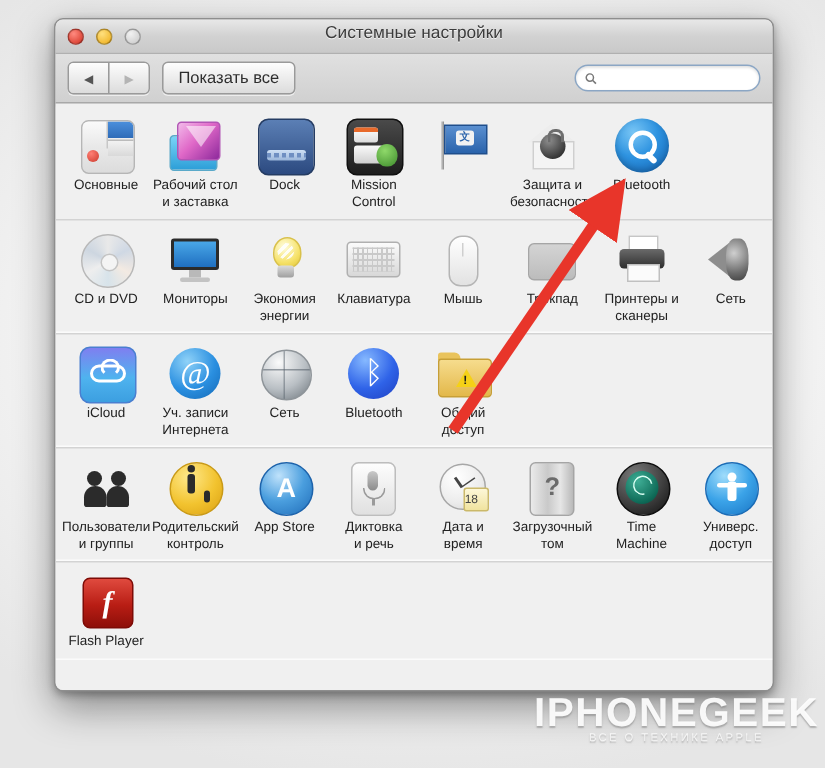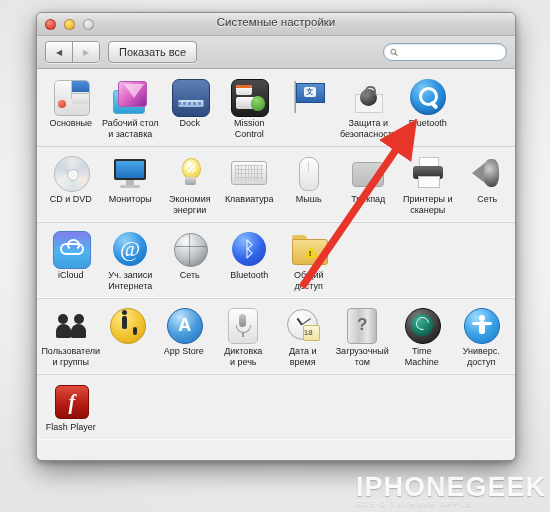--- a/index.html
+++ b/index.html
@@ -399,22 +399,22 @@
   .ic-flash .f{position:absolute;left:0;right:0;top:1px;text-align:center;color:#fff;
     font-size:20px;line-height:30px;font-style:italic;font-family:"Liberation Serif",serif;font-weight:bold;}
 
   
   #arrow-overlay { position:absolute; inset:0; pointer-events:none; }
 
   
   #watermark {
     position: absolute;
     right: 4px;
-    bottom: 4px;
-    text-align: left;
+    bottom: 16px;
+    text-align: center;
     user-select: none;
   }
   #wm-main {
     font-size: 27px;
     font-weight: bold;
     letter-spacing: 1px;
     color: rgba(255,255,255,0.92);
     text-shadow: 0 1px 1px rgba(130,130,130,0.55);
     line-height: 28px;
     font-family: "Liberation Sans", sans-serif;
@@ -648,20 +648,21 @@
         </div>
         <div class="lbl">Пользователи<br>и группы</div>
       </div>
       <div class="pane">
         <div class="ico">
           <div class="ic-parent">
               <div class="fig"></div>
               <div class="kid"></div>
             </div>
         </div>
+        <div class="lbl">Родительский<br>контроль</div>
       </div>
       <div class="pane">
         <div class="ico">
           <div class="ic-appstore">
               <div class="a">A</div>
             </div>
         </div>
         <div class="lbl">App Store</div>
       </div>
       <div class="pane">

